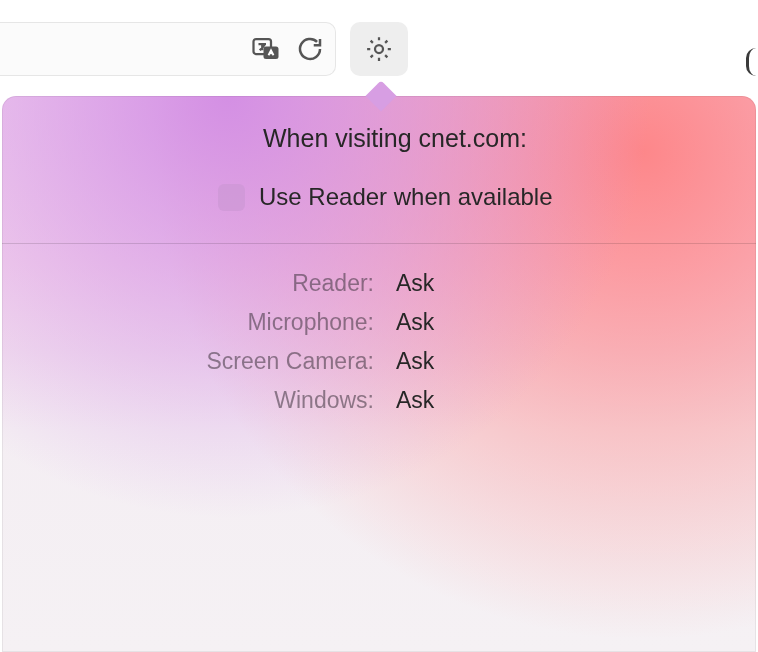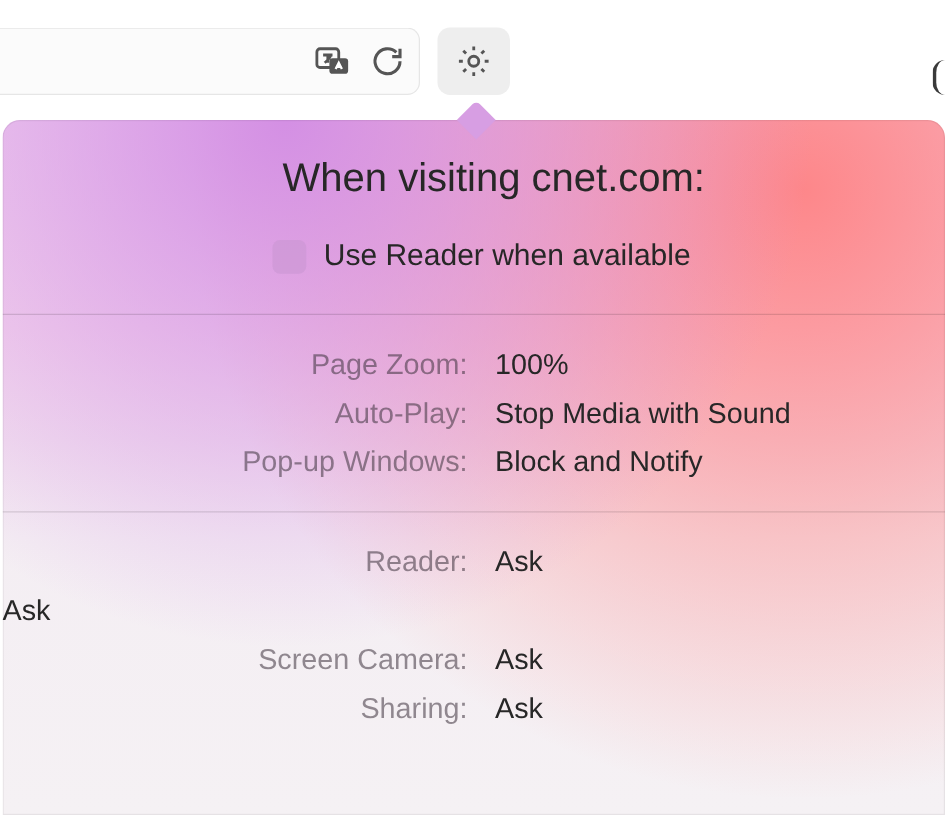--- a/index.html
+++ b/index.html
@@ -103,21 +103,21 @@
     }
 
     .section {
       padding: 22px 0;
       border-bottom: 1px solid rgba(0,0,0,0.13);
     }
     .section:last-child { border-bottom: none; }
 
     .title-line {
       text-align: center;
-      font-size: 32px;
+      font-size: 25px;
       color: #272727;
       margin-bottom: 20px;
       margin-top: 6px;
       padding-left: 32px;
     }
 
     .check-row {
       display: flex;
       align-items: center;
       gap: 14px;
@@ -197,46 +197,33 @@
   <div class="section">
     <div class="title-line">When visiting cnet.com:</div>
 
     <div class="check-row">
       <span class="checkbox unchecked"></span>
       <span>Use Reader when available</span>
     </div>
 
   </div>
 
+
   <div class="section kv">
     <div class="kv-row">
-      <span class="kv-label">Page Zoom:</span>
-      <span class="kv-value">100%</span>
-    </div>
-    <div class="kv-row">
-      <span class="kv-label">Auto-Play:</span>
-      <span class="kv-value">Stop Media with Sound</span>
-    </div>
-    <div class="kv-row">
-      <span class="kv-label">Pop-up Windows:</span>
-      <span class="kv-value">Block and Notify</span>
-    </div>
-  </div>
-
-  <div class="section kv">
-    <div class="kv-row">
       <span class="kv-label">Reader:</span>
       <span class="kv-value">Ask</span>
     </div>
     <div class="kv-row">
+      <span class="kv-label">Microphone:</span>
       <span class="kv-value">Ask</span>
     </div>
     <div class="kv-row">
       <span class="kv-label">Screen Camera:</span>
       <span class="kv-value">Ask</span>
     </div>
     <div class="kv-row">
-      <span class="kv-label">Sharing:</span>
+      <span class="kv-label">Windows:</span>
       <span class="kv-value">Ask</span>
     </div>
   </div>
 
 </div>
 
 </body></html>

